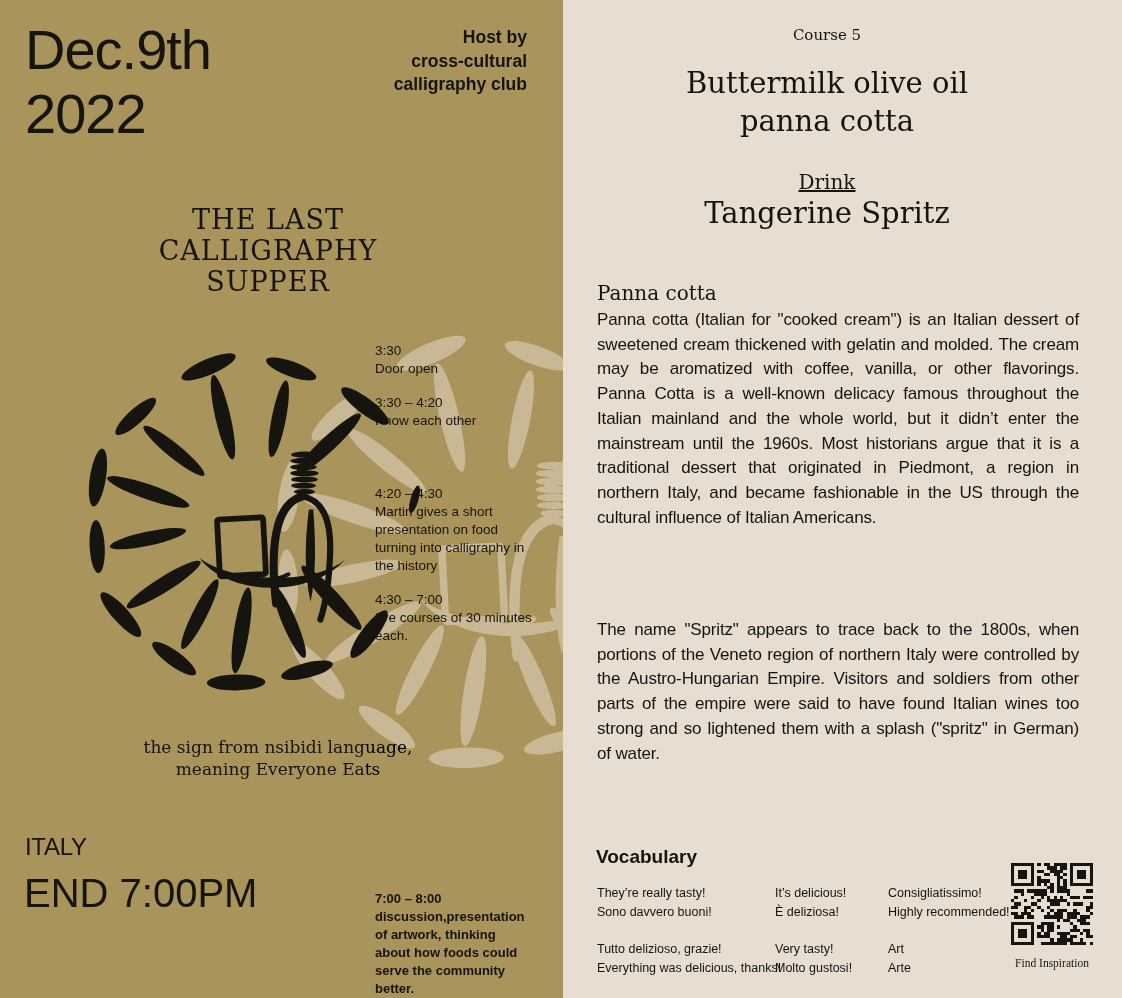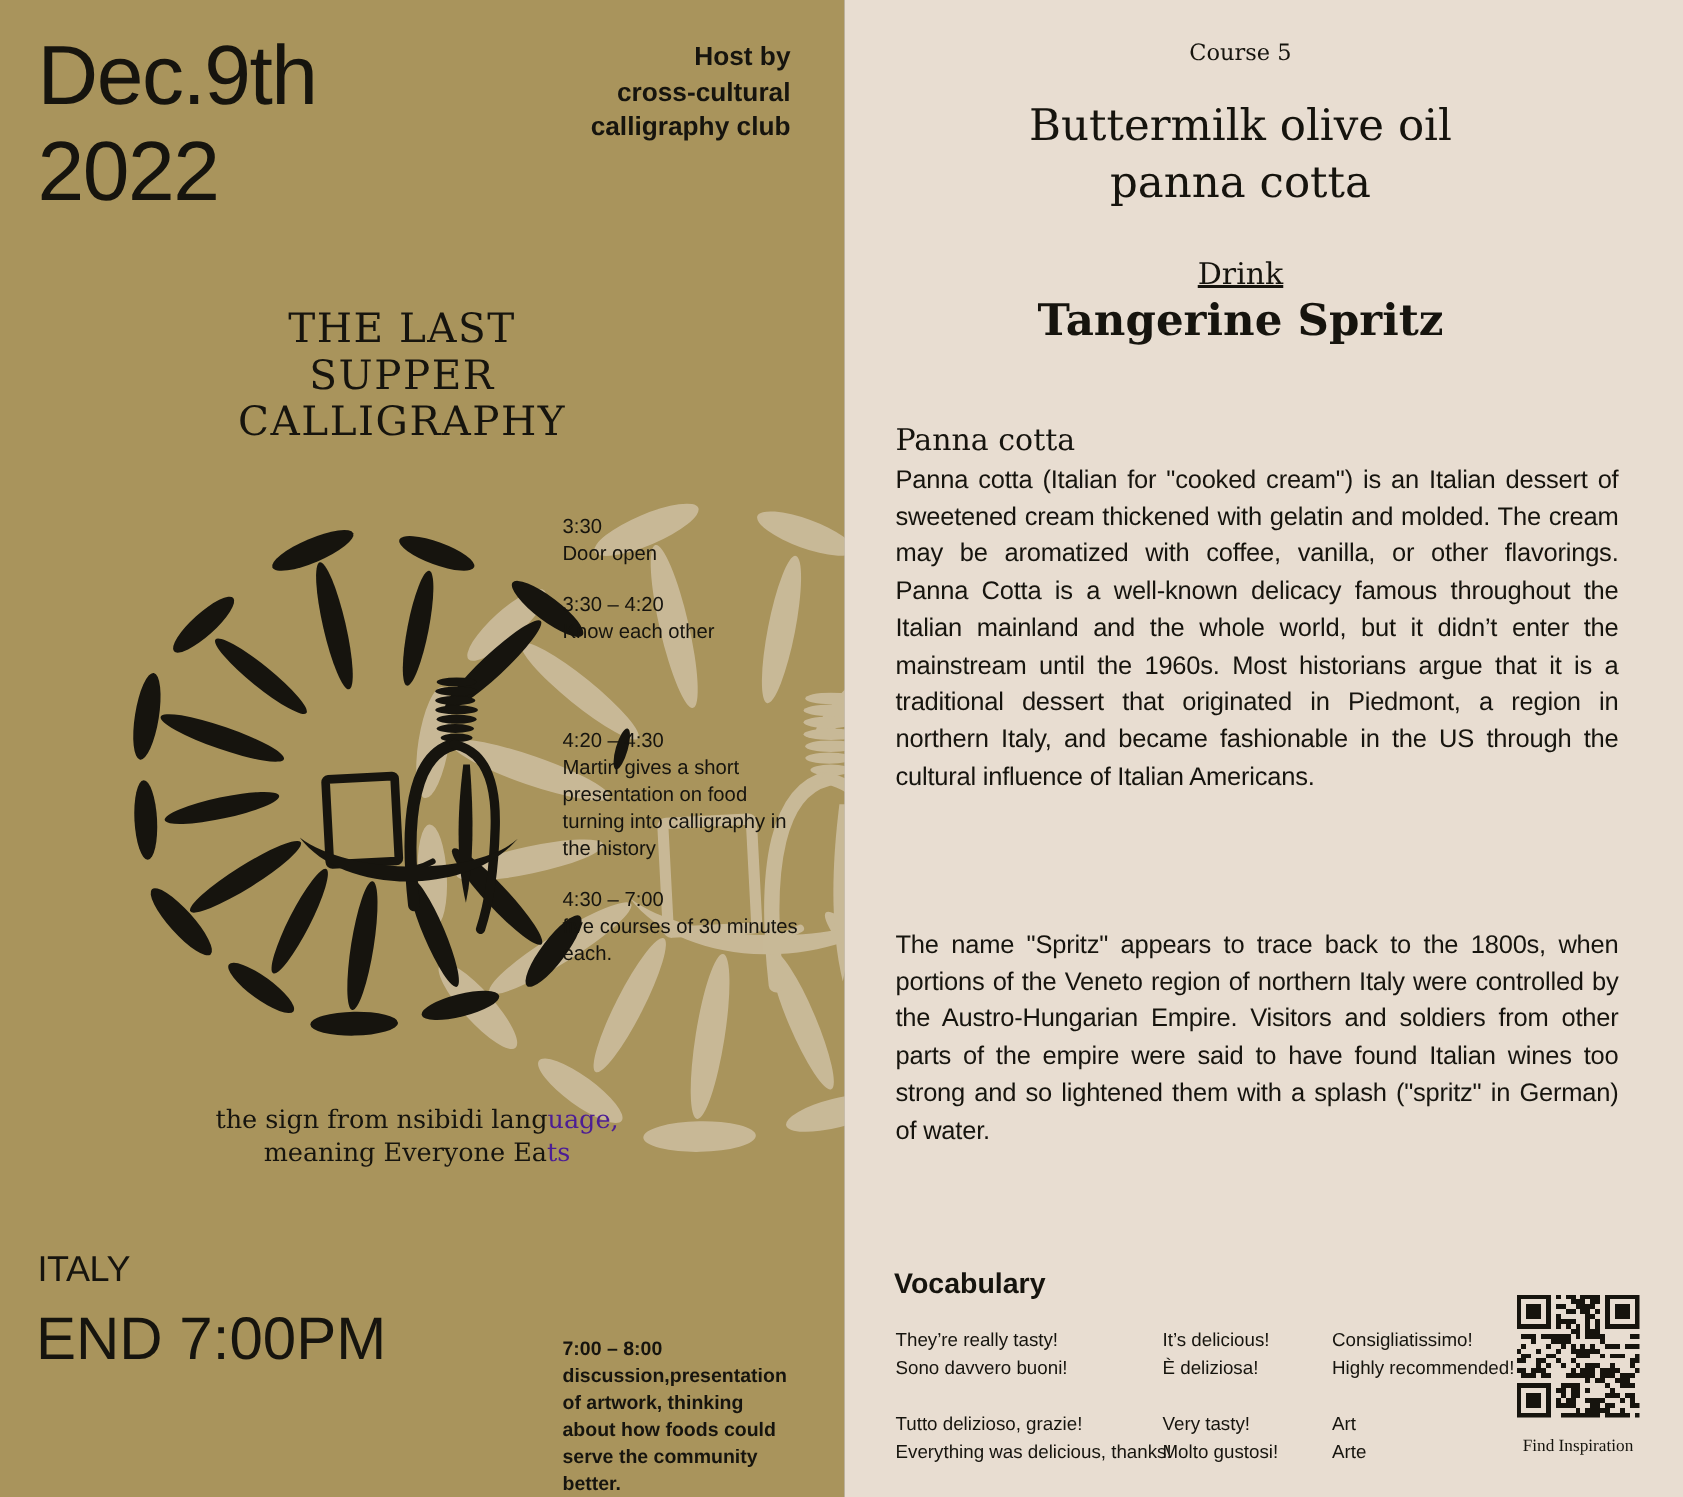--- a/index.html
+++ b/index.html
@@ -21,32 +21,32 @@
   .symbol{position:absolute;left:58px;top:327px;width:390px;height:390px;z-index:2;}
   .symbol-ghost{position:absolute;left:238px;top:302px;width:500px;height:500px;z-index:1;opacity:.5;}
   .schedule{position:absolute;left:375px;top:342px;width:162px;z-index:3;font-size:13.5px;line-height:18px;}
   .sched-item{margin-bottom:16px;}
   .sched-item:nth-child(2){margin-bottom:55px;}
   .sched-time{white-space:nowrap;}
   .caption{
     position:absolute;left:0;top:736px;width:556px;z-index:3;text-align:center;
     font-family:"DejaVu Serif",serif;font-size:17px;line-height:22px;
   }
-  .caption .faded{color:#4c1d95;}
+  .caption .faded{color:#000000;}
   .country{position:absolute;left:25px;top:833px;font-size:24px;letter-spacing:-0.3px;z-index:3;}
   .times{position:absolute;left:24px;top:868px;font-size:40px;line-height:50px;letter-spacing:0px;z-index:3;white-space:nowrap;}
   .after-note{position:absolute;left:375px;top:890px;width:150px;font-size:13px;line-height:18px;z-index:3;font-weight:bold;}
   .after-note .time{display:block;}
 
   
   .rp-center{position:absolute;left:34px;width:460px;text-align:center;}
   .course-label{top:26px;font-family:"DejaVu Serif",serif;font-size:15px;}
   .course-title{top:64px;font-family:"DejaVu Serif",serif;font-size:29px;line-height:38px;font-weight:400;margin:0;}
   .drink-label{top:170px;font-family:"DejaVu Serif",serif;font-size:20px;text-decoration:underline;}
-  .drink-title{top:196px;font-family:"DejaVu Serif",serif;font-size:29px;font-weight:700;margin:0;}
+  .drink-title{top:196px;font-family:"DejaVu Serif",serif;font-size:29px;font-weight:400;margin:0;}
   .section-heading{position:absolute;left:34px;font-family:"DejaVu Serif",serif;font-size:20px;font-weight:400;margin:0;}
   .body-text{
     position:absolute;left:34px;width:482px;margin:0;
     font-size:17px;line-height:24.7px;letter-spacing:-0.15px;
     text-align:justify;text-justify:inter-word;
   }
   .sec1-heading{top:281px;}
   .sec1-body{top:308px;}
   .sec2-heading{top:583px;}
   .sec2-body{top:618px;}
@@ -75,22 +75,22 @@
     </div>
 
     <div class="host">
       <div>Host by</div>
       <div>cross-cultural</div>
       <div>calligraphy club</div>
     </div>
 
     <h1 class="event-title">
       <div>THE LAST</div>
+      <div>CALLIGRAPHY</div>
       <div>SUPPER</div>
-      <div>CALLIGRAPHY</div>
     </h1>
 
     <svg class="symbol-ghost" viewBox="0 0 440 440" aria-hidden="true">
       <use href="#nsibidi-glyph" fill="#e8ddd1" color="#e8ddd1"></use>
     </svg>
 
     <svg class="symbol" viewBox="0 0 440 440">
       <defs>
         <g id="pinA" fill="currentColor">
           <ellipse cx="220" cy="38" rx="33" ry="9" transform="rotate(-7 220 38)"></ellipse>

